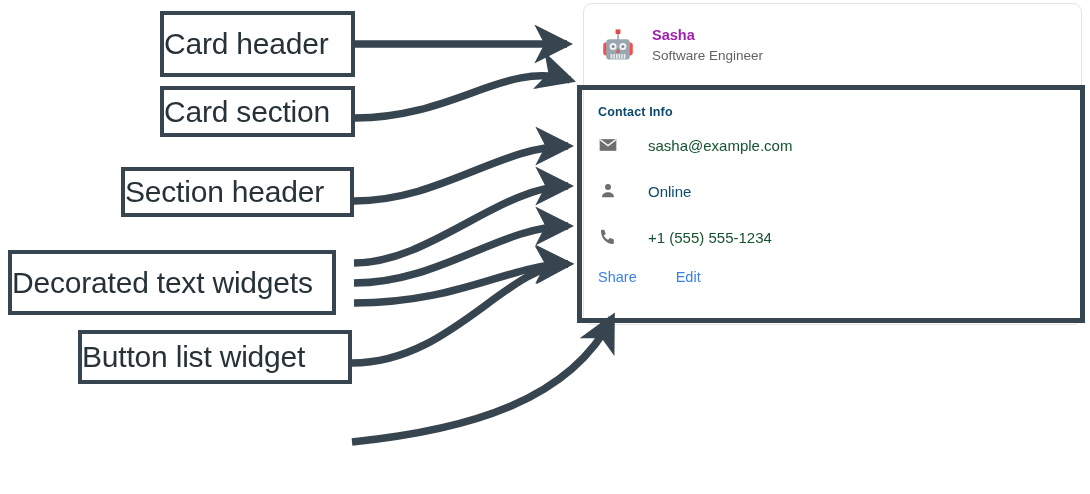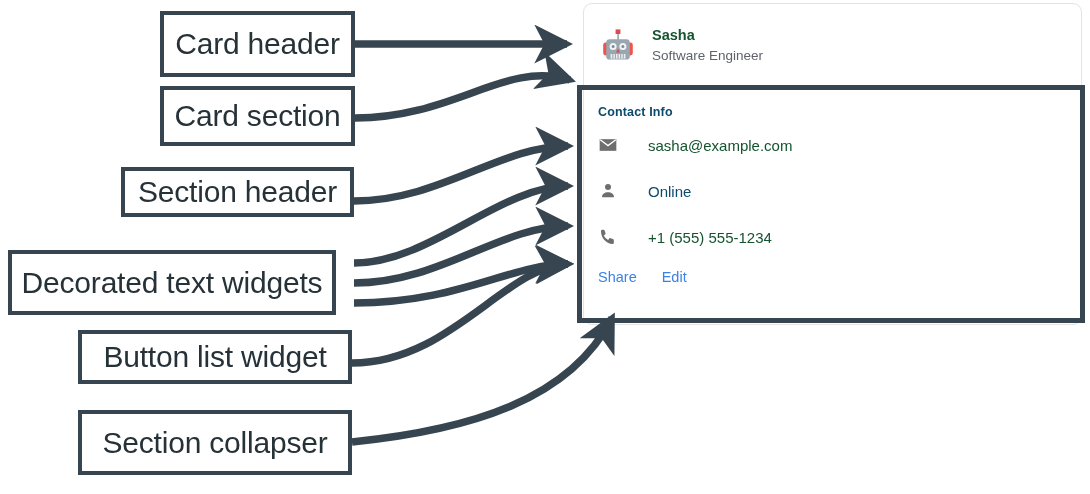--- a/index.html
+++ b/index.html
@@ -18,21 +18,20 @@
 
   
   .anno {
     position: absolute;
     box-sizing: border-box;
     border: 4px solid #36454f;
     background: #ffffff;
     color: #263238;
     display: flex;
     align-items: center;
-    justify-content: center;
     font-size: 30px;
     line-height: 1;
     letter-spacing: -0.2px;
     z-index: 30;
     white-space: nowrap;
   }
 
   
   #arrows {
     position: absolute;
@@ -66,21 +65,21 @@
   .avatar {
     width: 40px;
     height: 40px;
     flex: 0 0 40px;
     margin-right: 14px;
   }
   .header-text { display: flex; flex-direction: column; justify-content: center; }
   .header-title {
     font-size: 14.5px;
     font-weight: bold;
-    color: #14532d;
+    color: #a21caf;
     line-height: 1.35;
   }
   .header-subtitle {
     font-size: 13.5px;
     color: #5f6368;
     line-height: 1.5;
   }
 
   
   #section-outline {
@@ -129,21 +128,21 @@
   .dtw-text {
     font-size: 15px;
     color: #14532d;
   }
   .dtw-text.online { color: #0c4a6e; }
 
   .button-list {
     display: flex;
     align-items: center;
     margin-top: 12px;
-    gap: 25px;
+    gap: 39px;
   }
   .text-button {
     font-size: 14.5px;
     color: #3b82e8;
     background: none;
     border: none;
     padding: 0;
     font-family: "Liberation Sans", sans-serif;
     cursor: pointer;
   }
@@ -183,39 +182,36 @@
       <path d="M 352 363 C 450 363, 505 266, 568 264"></path>
 
       <path d="M 352 442 C 470 430, 570 400, 612 318"></path>
     </g>
   </svg>
 
   <div class="anno" style="left:160px; top:11px; width:195px; height:66px;">
     <span>Card header</span>
   </div>
 
-  <div class="anno" style="left:160px; top:86px; width:195px; height:60px;">
+  <div class="anno" style="left:160px; top:86px; width:195px; height:51px;">
     <span>Card section</span>
   </div>
 
   <div class="anno" style="left:121px; top:167px; width:233px; height:50px;">
     <span>Section header</span>
   </div>
 
   <div class="anno" style="left:8px; top:250px; width:328px; height:65px;">
     <span>Decorated text widgets</span>
   </div>
 
   <div class="anno" style="left:78px; top:330px; width:274px; height:54px;">
     <span>Button list widget</span>
   </div>
 
-  <div class="anno" style="left:78px; top:410px; width:274px; height:65px;">
-    <span>Section collapser</span>
-  </div>
 
   <div id="card">
 
     <div class="card-header">
       <span class="avatar">
         <svg viewBox="0 0 40 40" width="40" height="40">
 
           <rect x="19.3" y="6" width="1.6" height="8" fill="#9aa7b0"></rect>
           <rect x="17.6" y="3.4" width="4.8" height="4.6" fill="#e04a4a"></rect>
 

